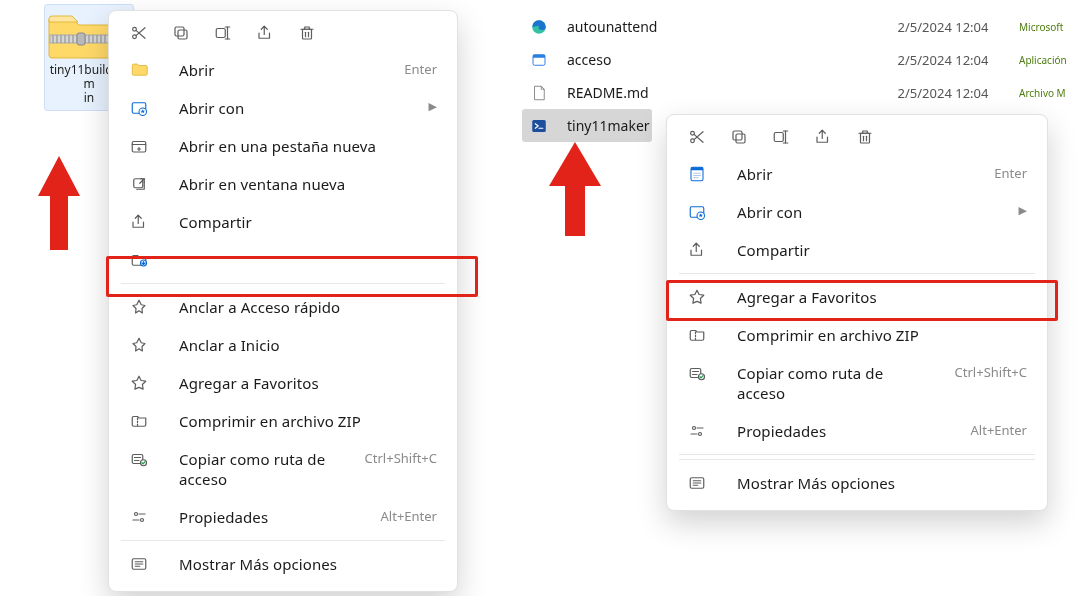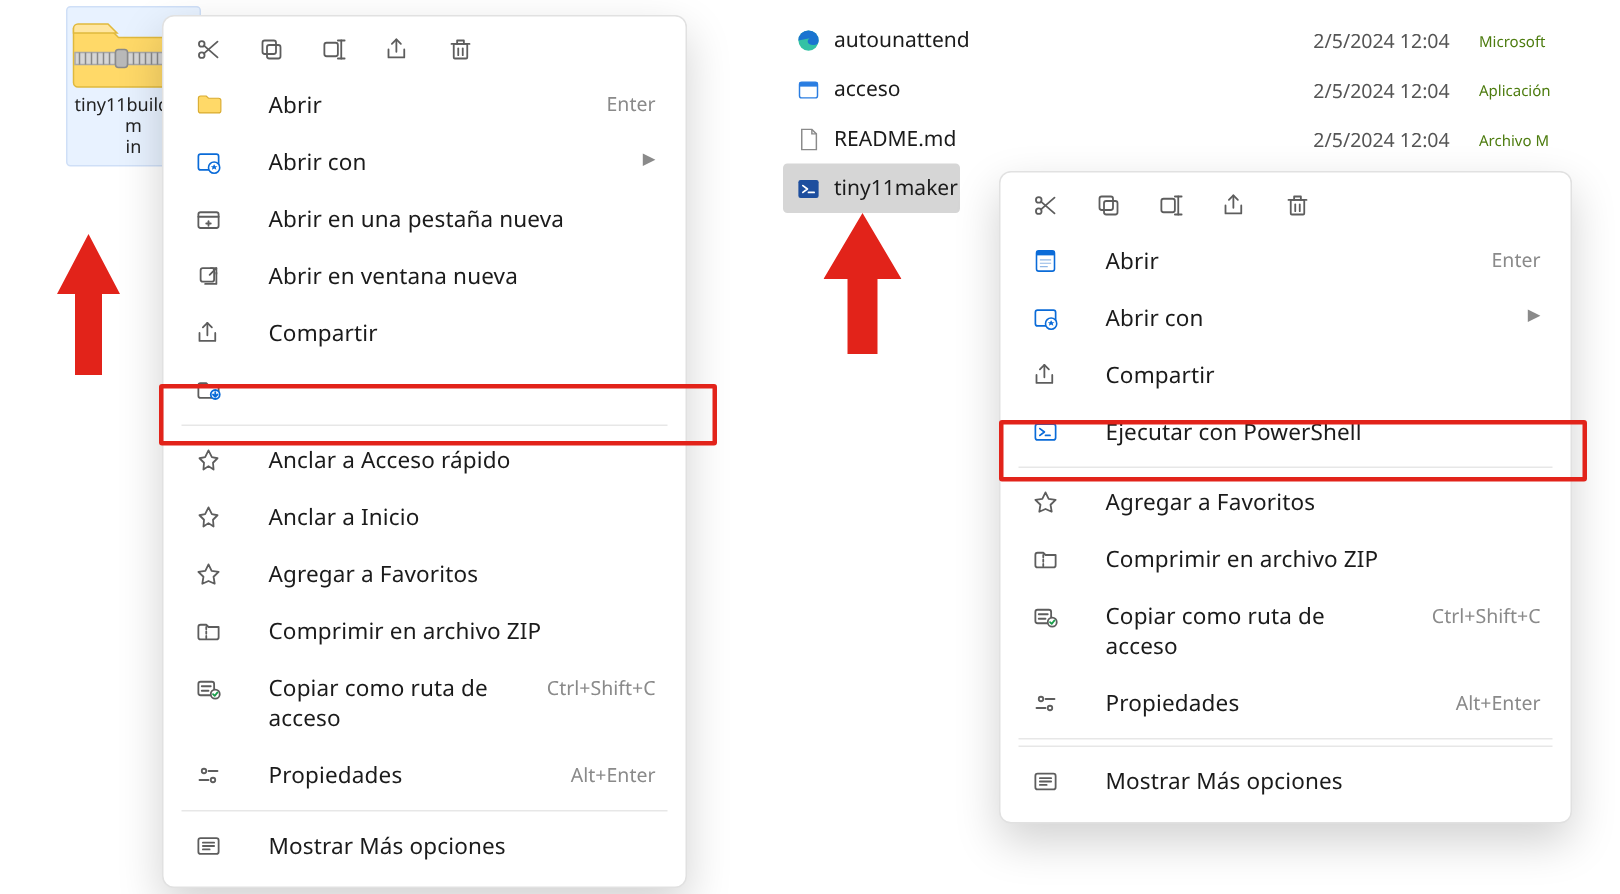--- a/index.html
+++ b/index.html
@@ -32,22 +32,22 @@
   .highlight-red.r { top: 280px; left: 666px; width: 392px; height: 41px; }
 
   
   .arrow { position: absolute; }
   .arrow svg { display: block; }
   .arrow.l { top: 156px; left: 38px; }
   .arrow.r { top: 142px; left: 549px; }
 
   
   .file-list { position: absolute; top: 10px; left: 522px; width: 556px; }
-  .file-row { display: flex; align-items: center; height: 33px; padding-left: 6px; }
-  .file-row.sel { background: #d6d6d6; border-radius: 3px; width: 118px; }
+  .file-row { display: flex; align-items: center; height: 33px; padding-left: 6px; gap: 11px; }
+  .file-row.sel { background: #d6d6d6; border-radius: 3px; width: 130px; }
   .file-row .fico { width: 22px; height: 22px; margin-right: 6px; display: flex; align-items: center; justify-content: center; }
   .file-row .fname { flex: 0 0 300px; font-size: 14px; color: #1b1b1b; }
   .file-row.sel .fname { flex: 0 0 auto; }
   .file-row .fdate { flex: 0 0 130px; font-size: 13px; color: #555; text-align: center; }
   .file-row .ftype { font-size: 10px; color: #4d7c0f; }
 
   svg { display: block; }
 </style>
 </head>
 <body>
@@ -382,30 +382,20 @@
       <div class="menu-item">
         <span class="ico neutral">
           <svg width="18" height="18" viewBox="0 0 24 24" fill="none" stroke="currentColor" stroke-width="1.6" stroke-linecap="round" stroke-linejoin="round">
             <path d="M4 12v7h14v-7"></path>
             <path d="M11 3v11"></path>
             <path d="M7 7l4-4 4 4"></path>
           </svg>
         </span>
         <span class="text">Compartir</span>
       </div>
-      <div class="menu-item">
-        <span class="ico">
-          <svg width="18" height="18" viewBox="0 0 24 24">
-            <rect x="3" y="5" width="18" height="14" rx="2" fill="none" stroke="#0a6bd8" stroke-width="1.5"></rect>
-            <path d="M7 9l4 3-4 3" stroke="#0a6bd8" stroke-width="1.6" fill="none" stroke-linecap="round" stroke-linejoin="round"></path>
-            <line x1="12" y1="15" x2="16" y2="15" stroke="#0a6bd8" stroke-width="1.6" stroke-linecap="round"></line>
-          </svg>
-        </span>
-        <span class="text">Ejecutar con PowerShell</span>
-      </div>
       <div class="menu-sep"></div>
       <div class="menu-item">
         <span class="ico neutral">
           <svg width="18" height="18" viewBox="0 0 24 24" fill="none" stroke="currentColor" stroke-width="1.6" stroke-linecap="round" stroke-linejoin="round">
             <path d="M12 3l2.8 5.7 6.2.9-4.5 4.4 1 6.2L12 17.8 6.5 20.2l1-6.2L3 9.6l6.2-.9z"></path>
           </svg>
         </span>
         <span class="text">Agregar a Favoritos</span>
       </div>
       <div class="menu-item">

